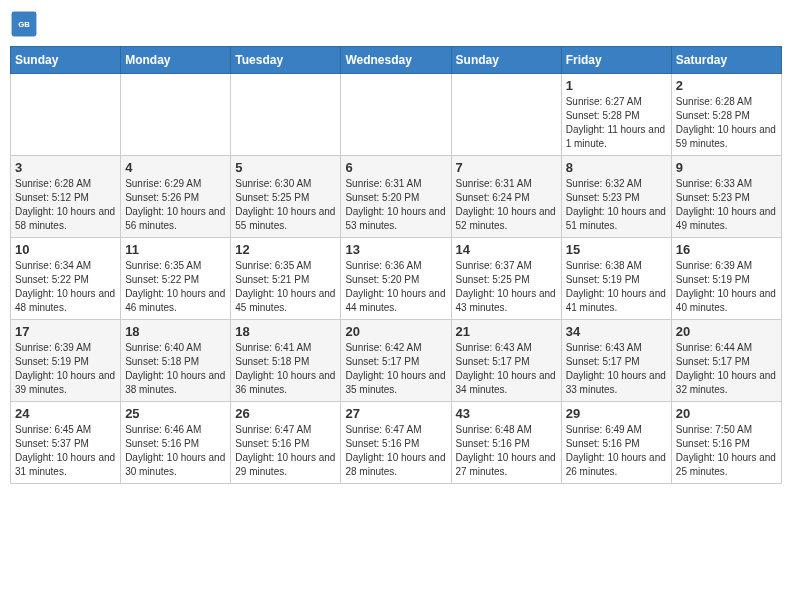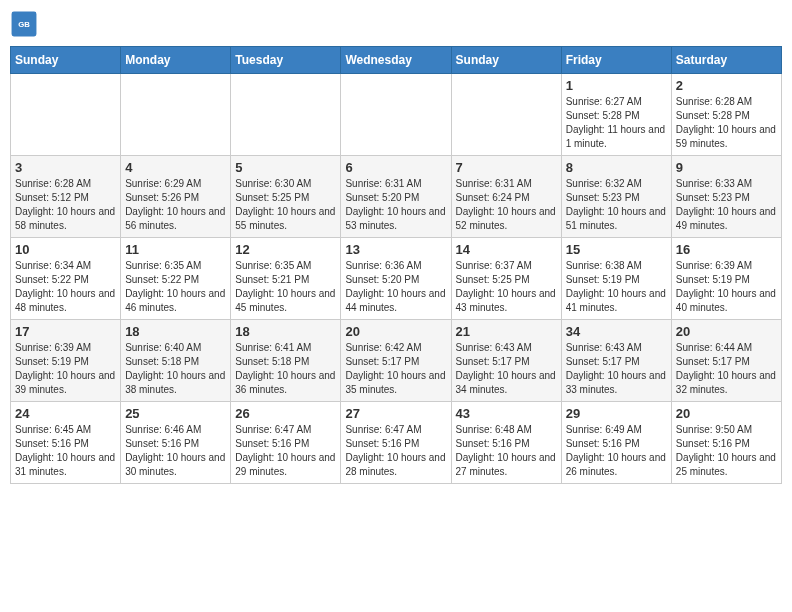--- a/index.html
+++ b/index.html
@@ -272,21 +272,21 @@
           <div class="day-number">20</div>
           <div class="day-info">Sunrise: 6:44 AM
 Sunset: 5:17 PM
 Daylight: 10 hours and 32 minutes.</div>
         </td>
       </tr>
       <tr>
         <td>
           <div class="day-number">24</div>
           <div class="day-info">Sunrise: 6:45 AM
-Sunset: 5:16 PM
+Sunset: 5:37 PM
 Daylight: 10 hours and 31 minutes.</div>
         </td>
         <td>
           <div class="day-number">25</div>
           <div class="day-info">Sunrise: 6:46 AM
 Sunset: 5:16 PM
 Daylight: 10 hours and 30 minutes.</div>
         </td>
         <td>
           <div class="day-number">26</div>
@@ -307,19 +307,19 @@
 Daylight: 10 hours and 27 minutes.</div>
         </td>
         <td>
           <div class="day-number">29</div>
           <div class="day-info">Sunrise: 6:49 AM
 Sunset: 5:16 PM
 Daylight: 10 hours and 26 minutes.</div>
         </td>
         <td>
           <div class="day-number">20</div>
-          <div class="day-info">Sunrise: 9:50 AM
+          <div class="day-info">Sunrise: 7:50 AM
 Sunset: 5:16 PM
 Daylight: 10 hours and 25 minutes.</div>
         </td>
       </tr>
     </tbody>
 </table>
 
 </body></html>

